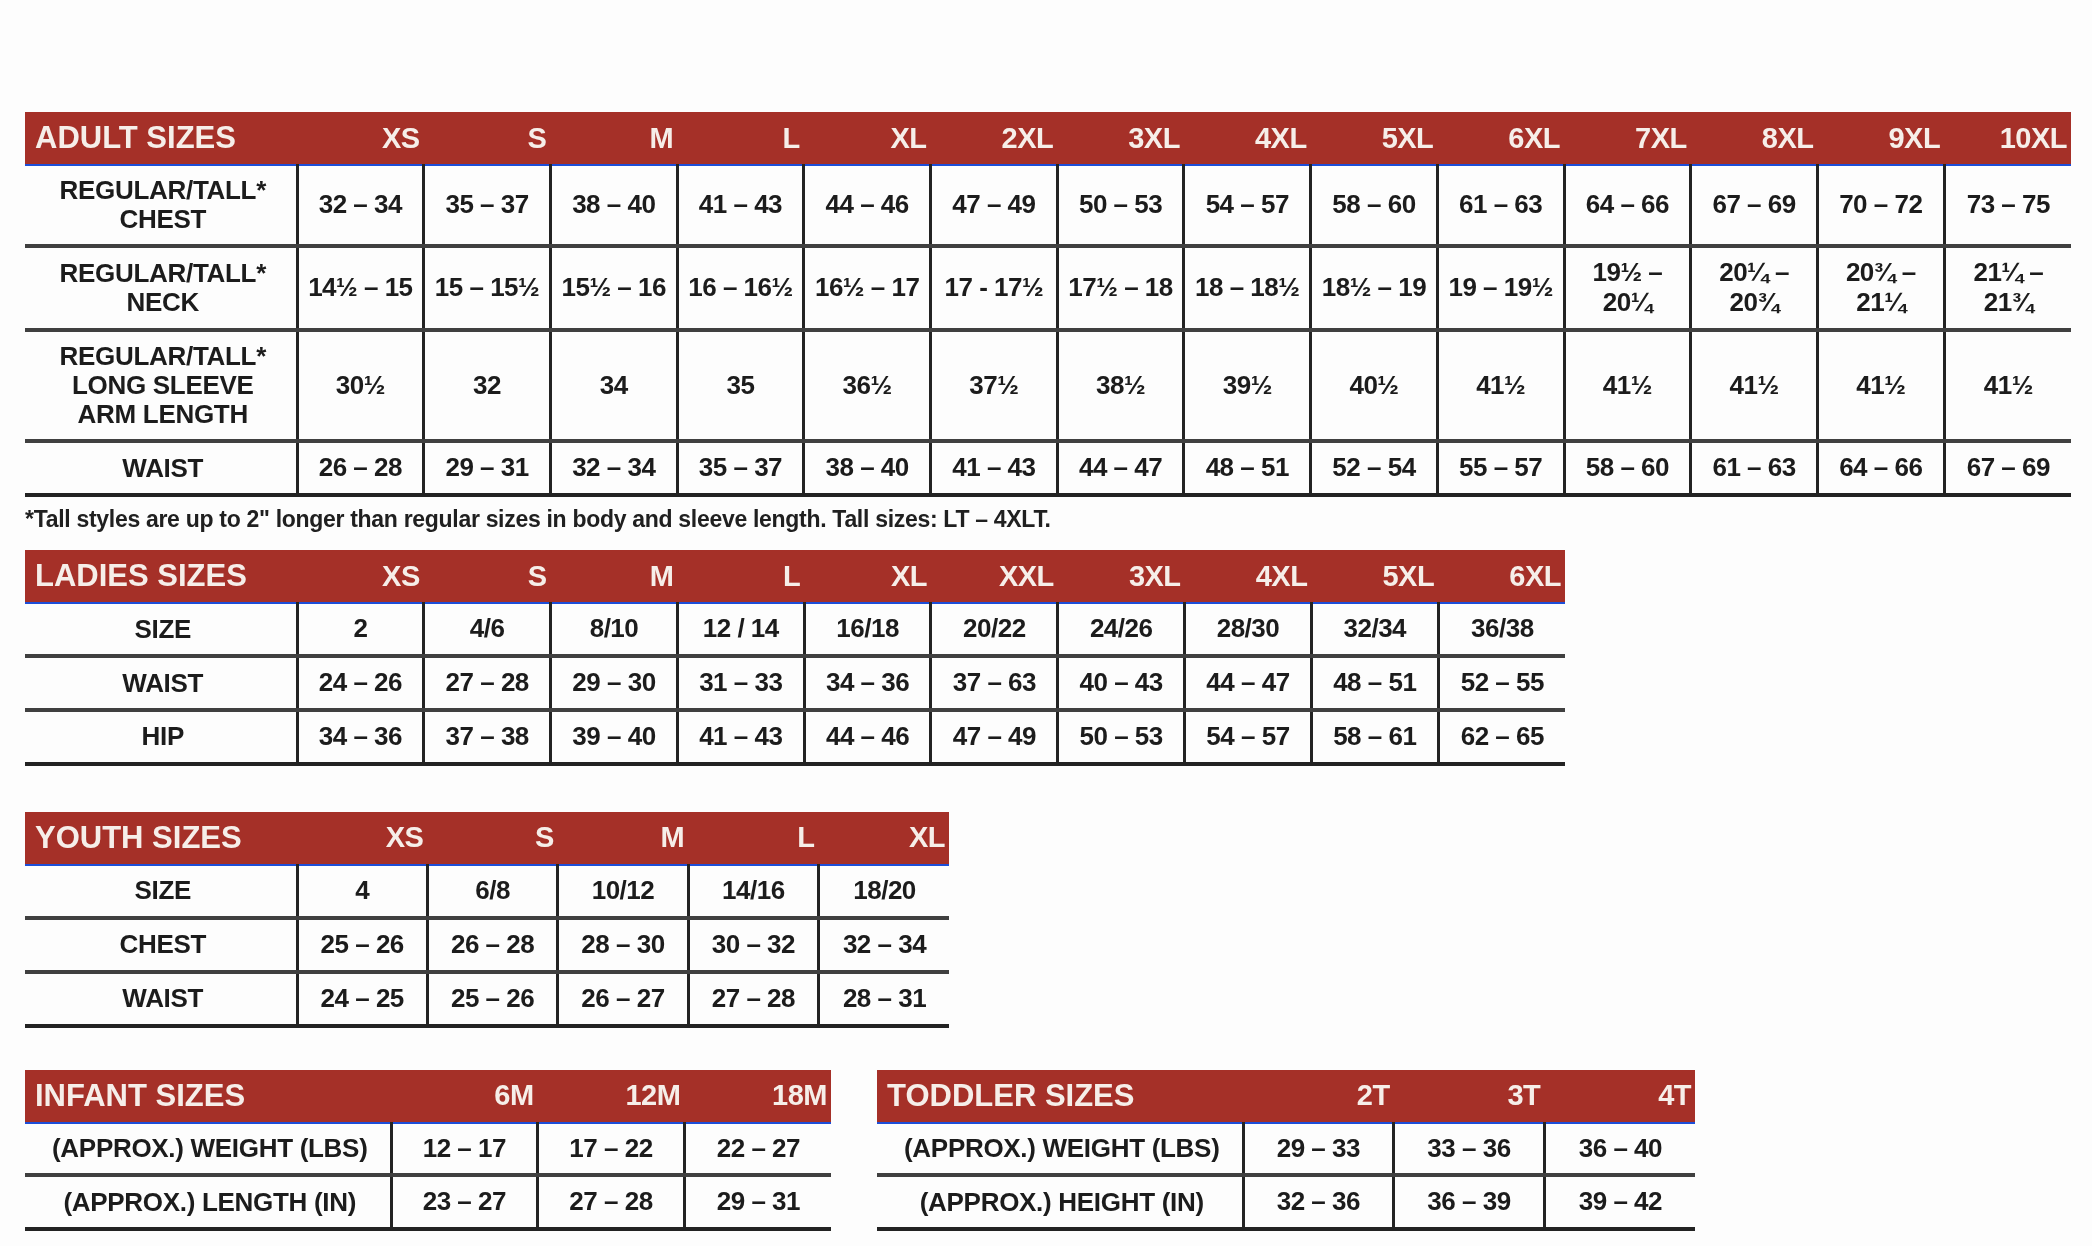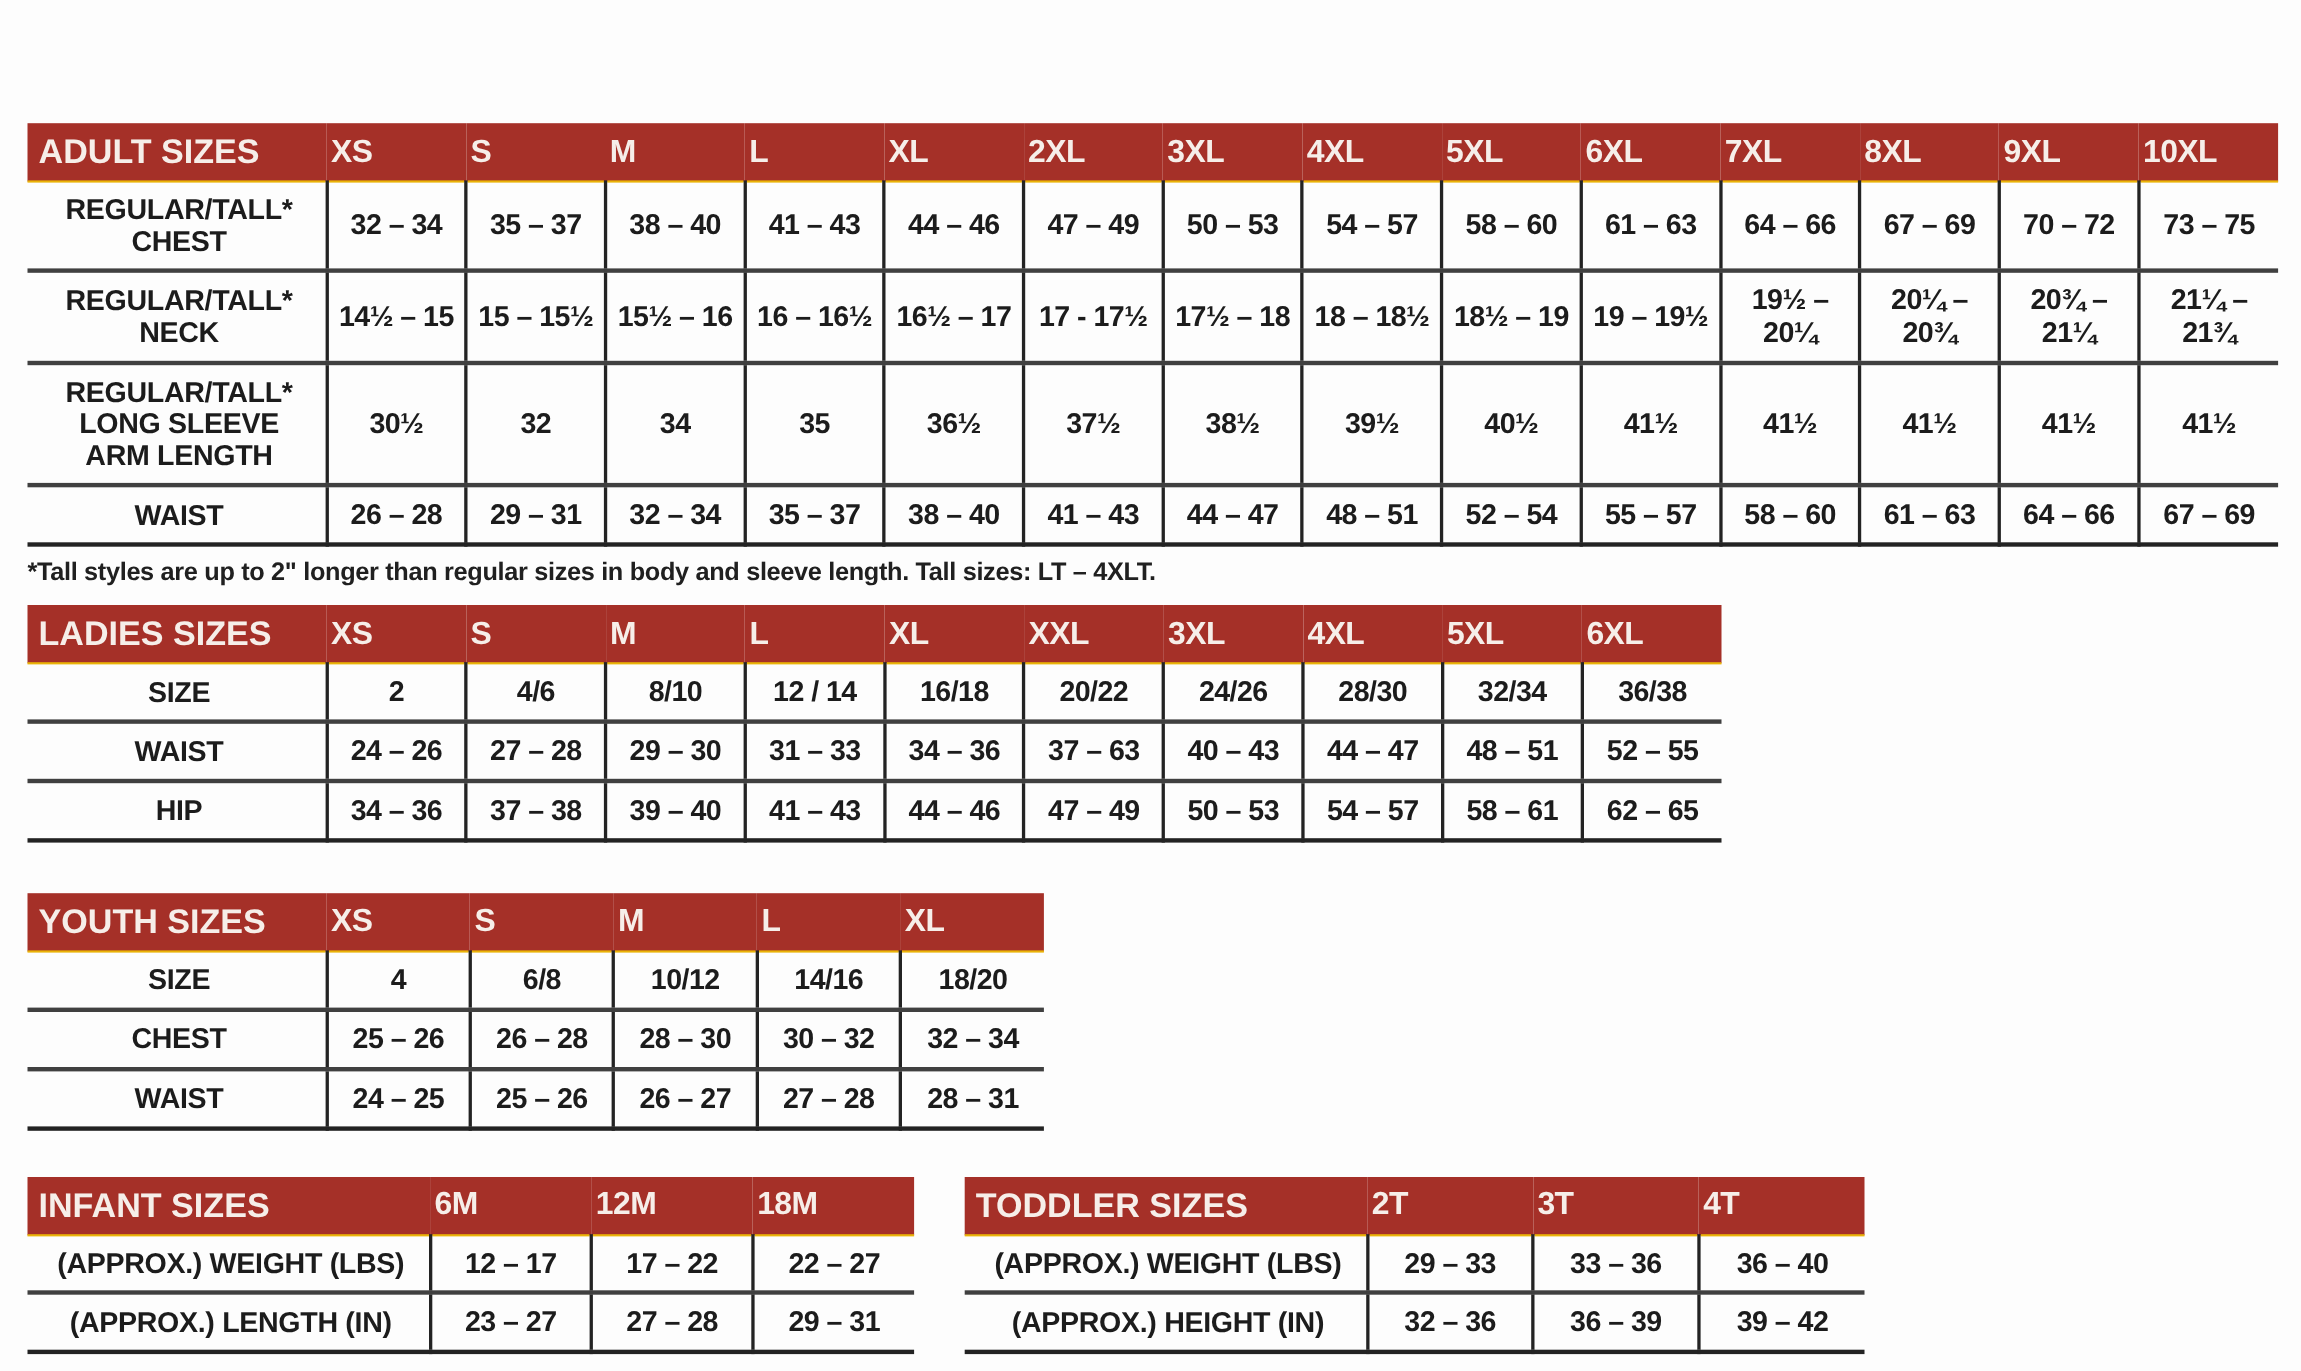--- a/index.html
+++ b/index.html
@@ -19,29 +19,29 @@
     table-layout: fixed;
     border-bottom: 4px solid var(--border, #232323);
   }
   .adult  { width: 2046px; }
   .ladies { width: 1540px; margin-top: 17px; }
   .youth  { width: 924px;  margin-top: 46px; }
   .infant { width: 806px; }
   .toddler{ width: 818px; }
   .bottom-row { display: flex; gap: 46px; margin-top: 42px; }
 
-  thead tr { border-bottom: 2px solid #eab308; }
+  thead tr { border-bottom: 2px solid #1d4ed8; }
   thead th {
     background: var(--header-bg, #A53028);
     color: var(--header-text, #F6EEE9);
     font-weight: bold;
     font-size: 29px;
     padding: 8px 4px;
     letter-spacing: -0.5px;
-    text-align: left;
+    text-align: right;
   }
   thead th.title-cell {
     text-align: left;
     font-size: 31px;
     padding-left: 10px;
     width: 258px;
     letter-spacing: 0;
   }
   .infant thead th.title-cell, .toddler thead th.title-cell { width: 352px; }
 

